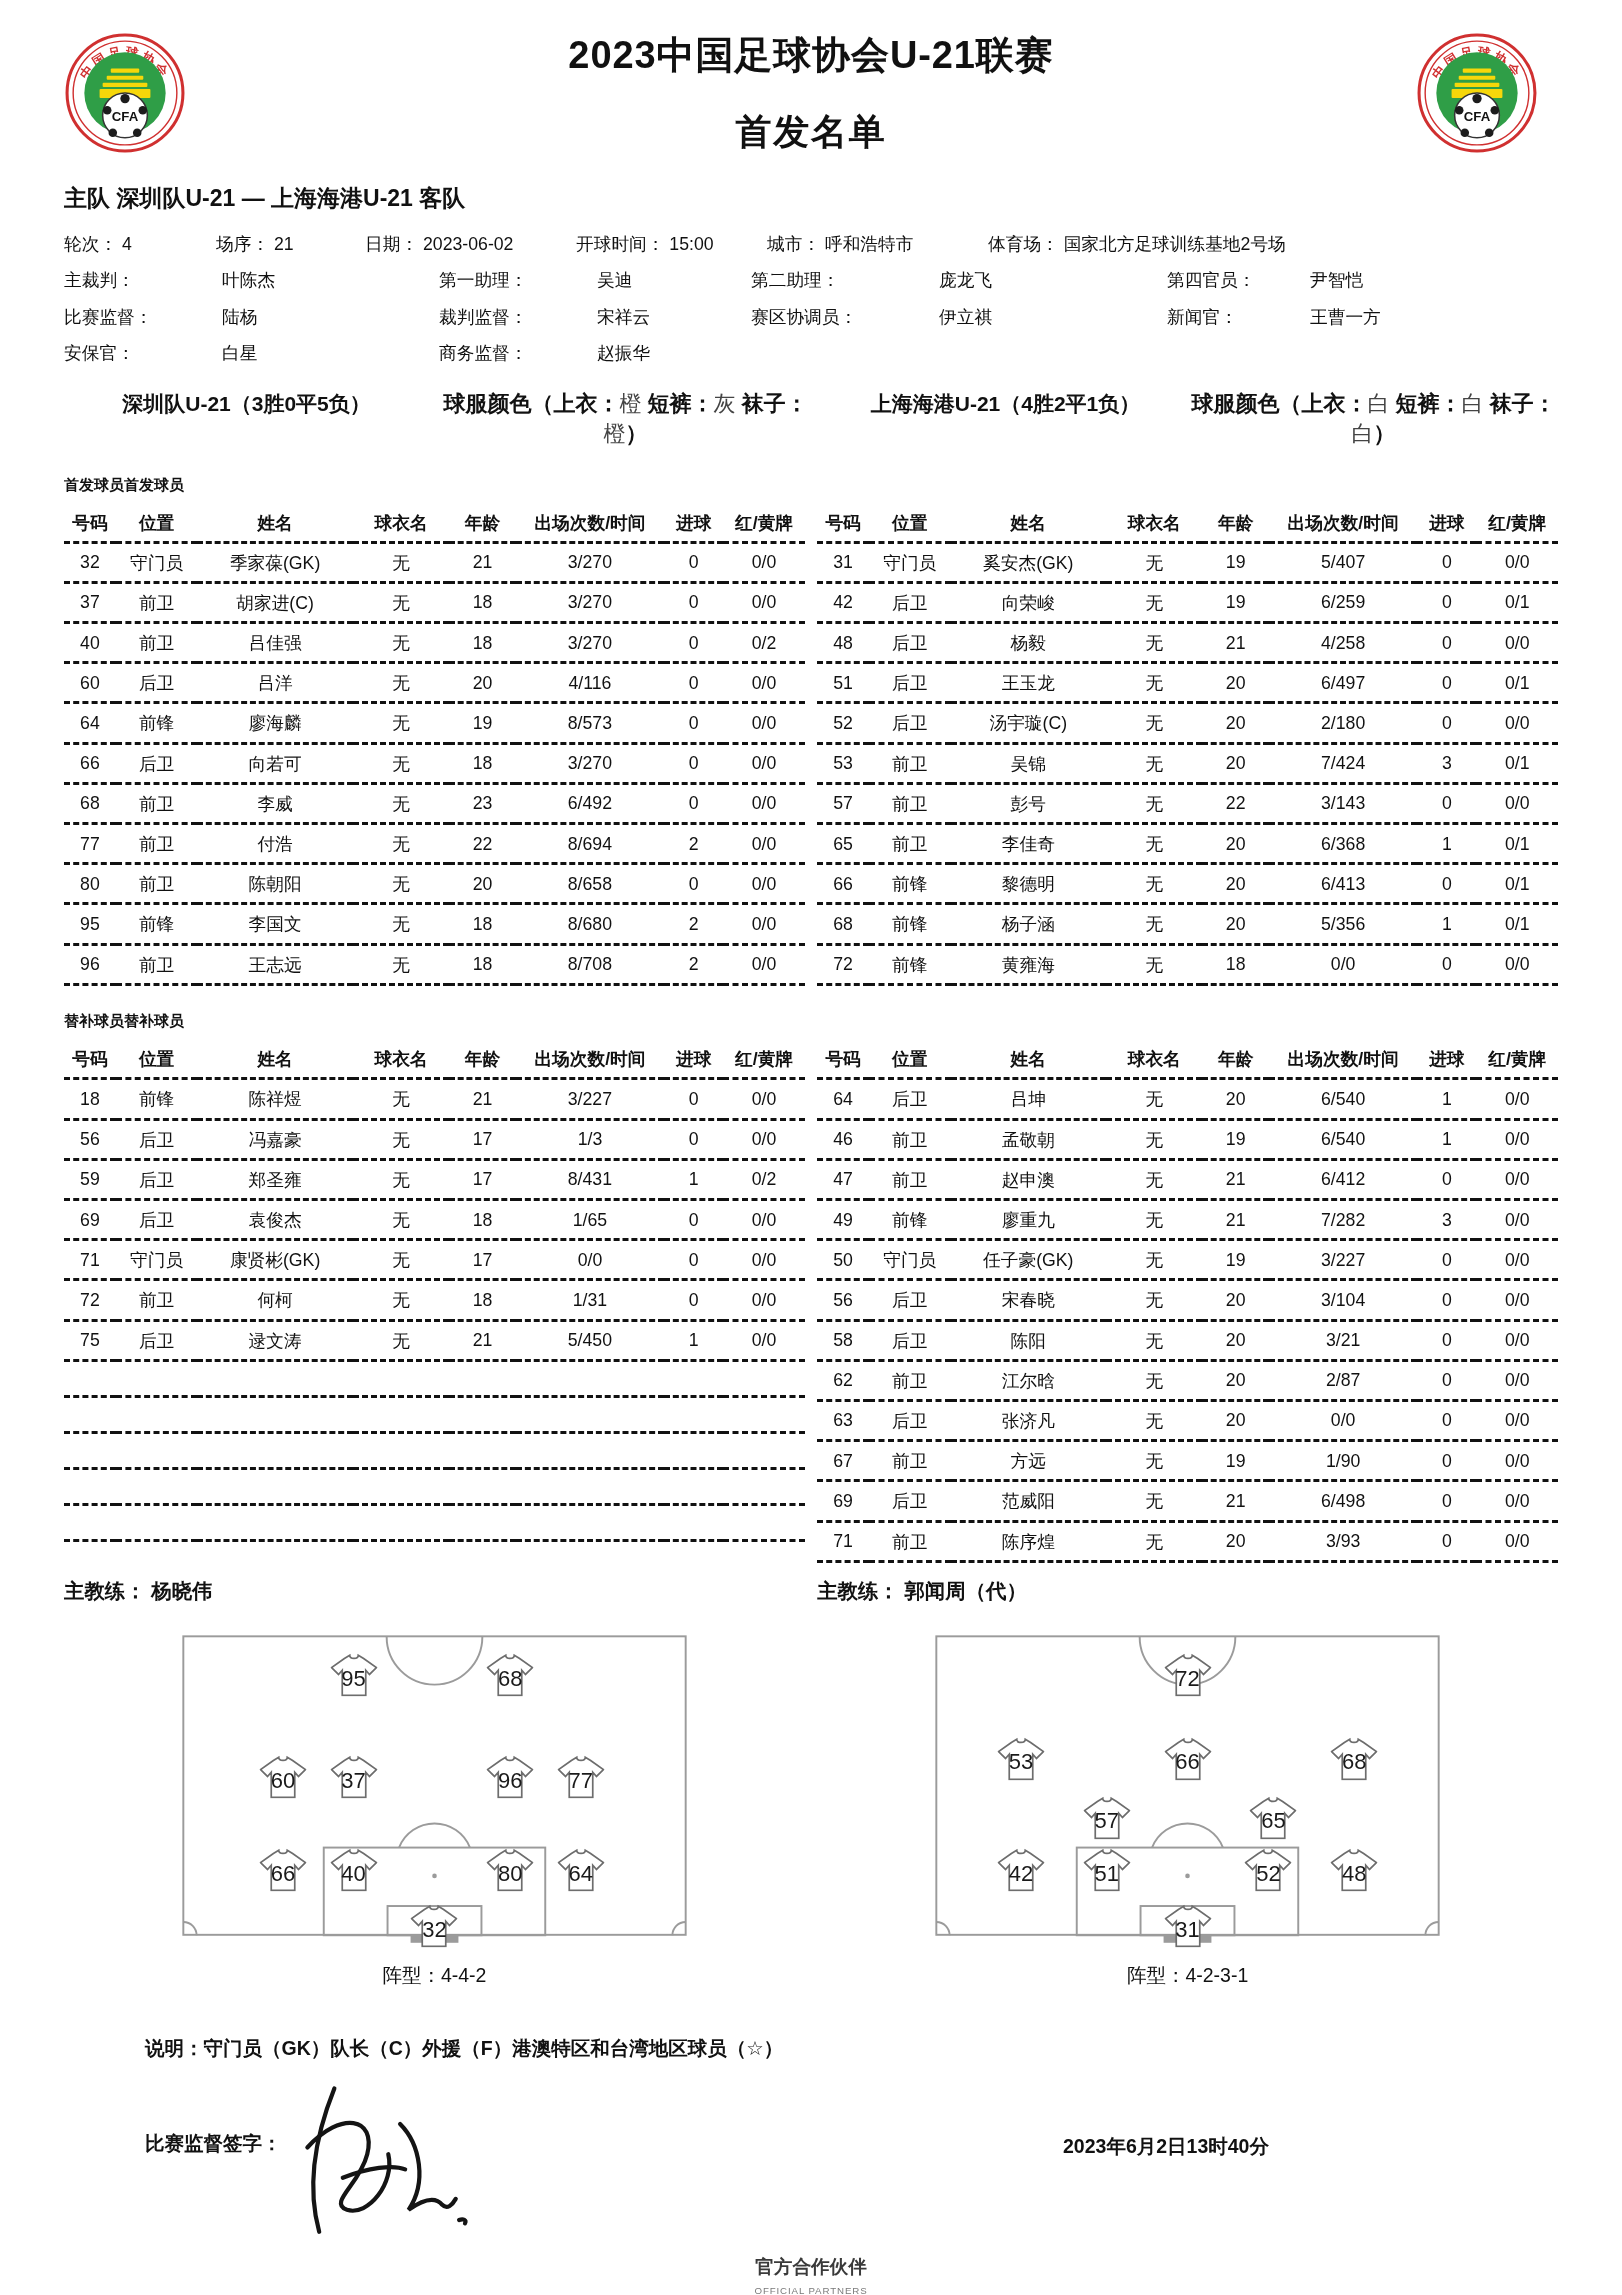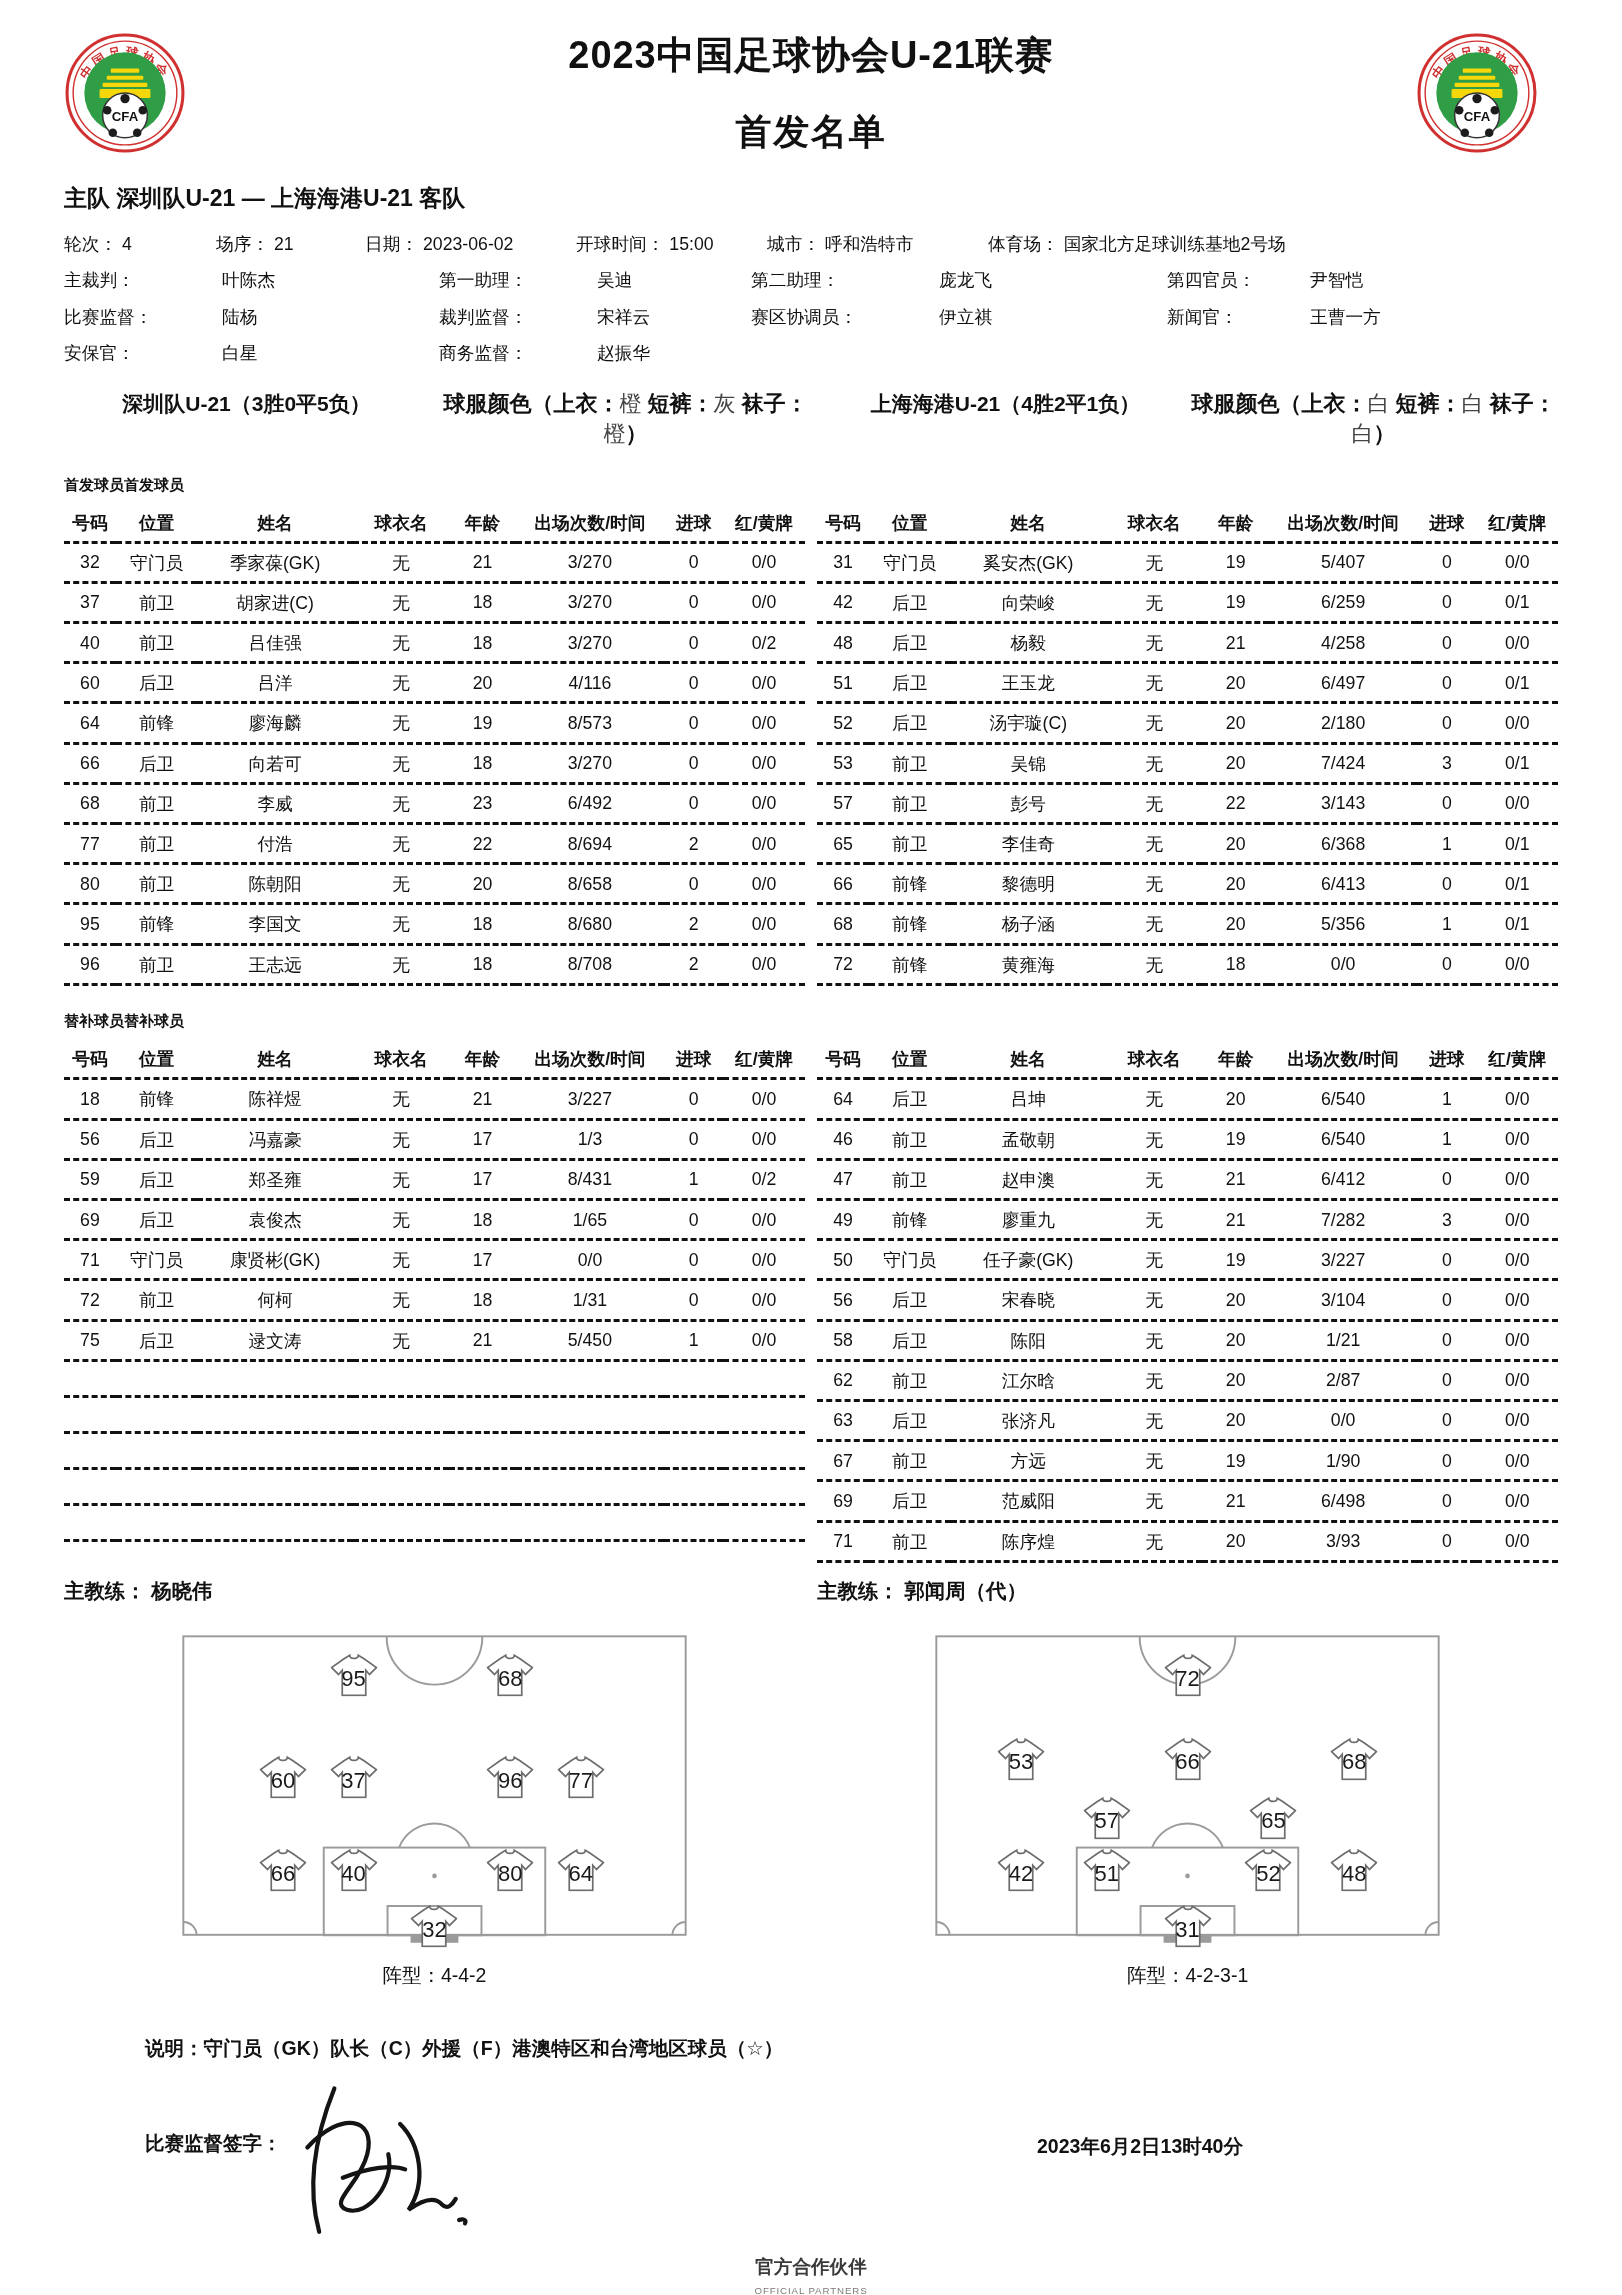--- a/index.html
+++ b/index.html
@@ -54,21 +54,21 @@
   .jersey svg path { fill:#fff; stroke:#6d6d6d; stroke-width:1.6; }
   .jnum { position:absolute; left:0; right:0; top:11.5px; text-align:center; font-size:22px; color:#1a1a1a; }
   .formation { font-size:19.5px; margin-top:17.7px; }
 
   
   .note { font-size:19.5px; font-weight:bold; margin-top:46px; padding-left:81px; }
   .sig-block { position:relative; height:177px; margin-top:12.4px; }
   .sig-label { position:absolute; left:81px; top:55px; font-size:19.5px; font-weight:bold; }
   .sig-svg { position:absolute; left:202px; top:0px; width:221px; height:177px; }
   .sig-svg path { fill:none; stroke:#141414; stroke-width:5; stroke-linecap:round; }
-  .dt { position:absolute; left:973px; top:58px; font-size:19.5px; font-weight:bold; }
+  .dt { position:absolute; left:999px; top:58px; font-size:19.5px; font-weight:bold; }
 
   .partners { text-align:center; margin-top:1.8px; }
   .partners-cn { font-size:18.6px; color:#3a3a3a; font-weight:bold; }
   .partners-en { font-size:9.7px; color:#7a7a7a; letter-spacing:0.9px; margin-top:5.3px; }
 </style>
 </head>
 <body>
 
 <div class="page">
 
@@ -691,21 +691,21 @@
               <td>3/104</td>
               <td>0</td>
               <td>0/0</td>
             </tr>
             <tr>
               <td>58</td>
               <td>后卫</td>
               <td>陈阳</td>
               <td>无</td>
               <td>20</td>
-              <td>1/21</td>
+              <td>3/21</td>
               <td>0</td>
               <td>0/0</td>
             </tr>
             <tr>
               <td>62</td>
               <td>前卫</td>
               <td>江尔晗</td>
               <td>无</td>
               <td>20</td>
               <td>2/87</td>

